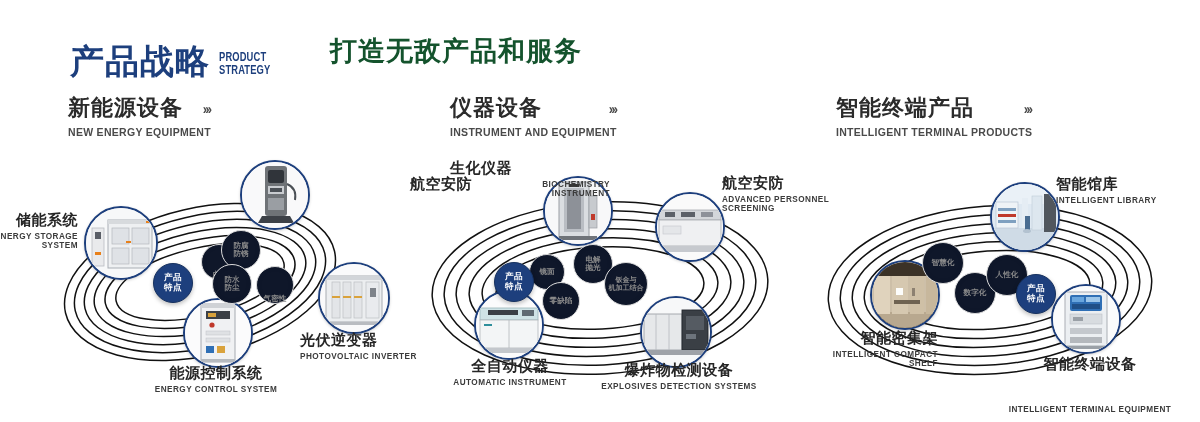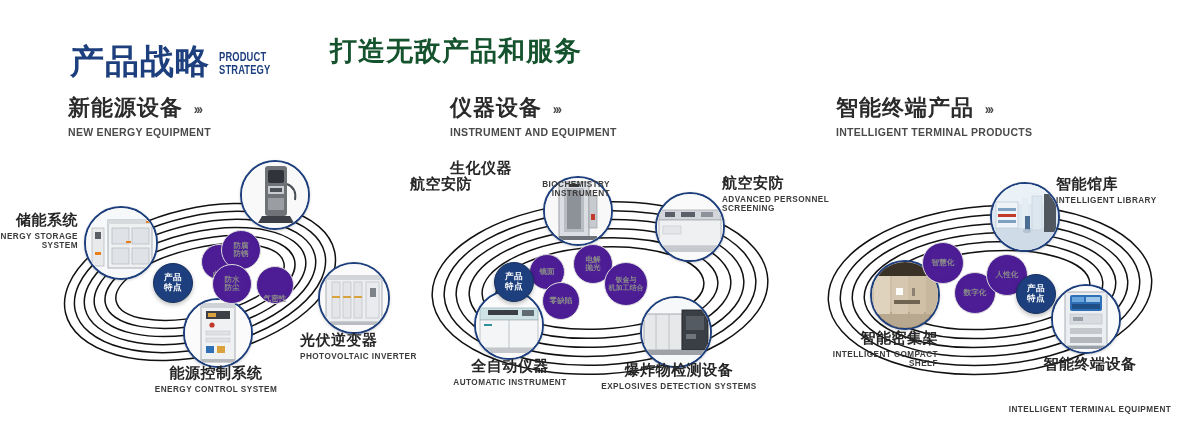--- a/index.html
+++ b/index.html
@@ -27,21 +27,21 @@
   }
   .hdr-sub{
     position:absolute;left:330px;top:33px;
     font-size:27px;font-weight:bold;color:#14532d;letter-spacing:1px;
   }
 
   
   .sect{position:absolute;}
   .sect .cn{
     font-size:22px;font-weight:bold;color:#2b2b2b;letter-spacing:1px;
-    display:flex;align-items:center;line-height:1;
+    display:flex;align-items:center;line-height:1;justify-content:space-between;
   }
   .sect .arrows{
     margin-left:10px;font-size:15px;color:#4a4a4a;letter-spacing:-2px;
     font-weight:bold;transform:scaleX(.85);
   }
   .sect .en{
     margin-top:7px;font-size:10.5px;font-weight:bold;color:#4a4a4a;
     letter-spacing:.3px;
   }
   #sect-1{left:68px;top:97px;}
@@ -72,21 +72,21 @@
   .nlabel.left{text-align:left;}
   .nlabel.center{text-align:center;}
 
   
   .bub{
     position:absolute;border-radius:50%;
     display:flex;align-items:center;justify-content:center;
     text-align:center;line-height:1.12;
   }
   .bub.ghost{
-    background:#4c1d95;border:1px solid #dcdcdc;
+    background:#0f172a;border:1px solid #dcdcdc;
     color:#8a8a8a;font-size:7.6px;font-weight:bold;
     box-shadow:inset 0 0 7px rgba(0,0,0,.035);
   }
   .bub.core{
     background:#1d3f7d;color:#ffffff;font-size:8.6px;font-weight:bold;
     border:1px solid #16315f;
     box-shadow:0 2px 4px rgba(0,0,0,.25);
     letter-spacing:.4px;
   }
   .bub span{display:block;}

